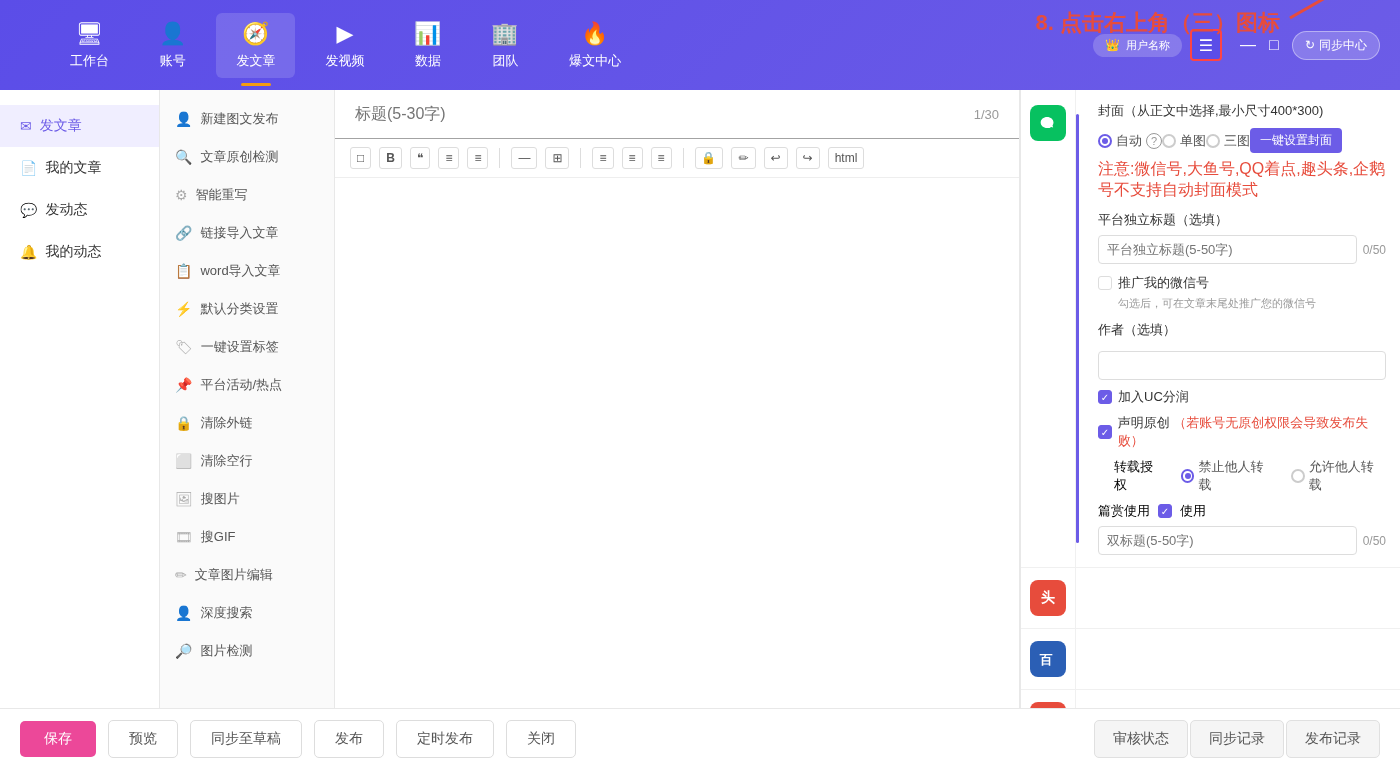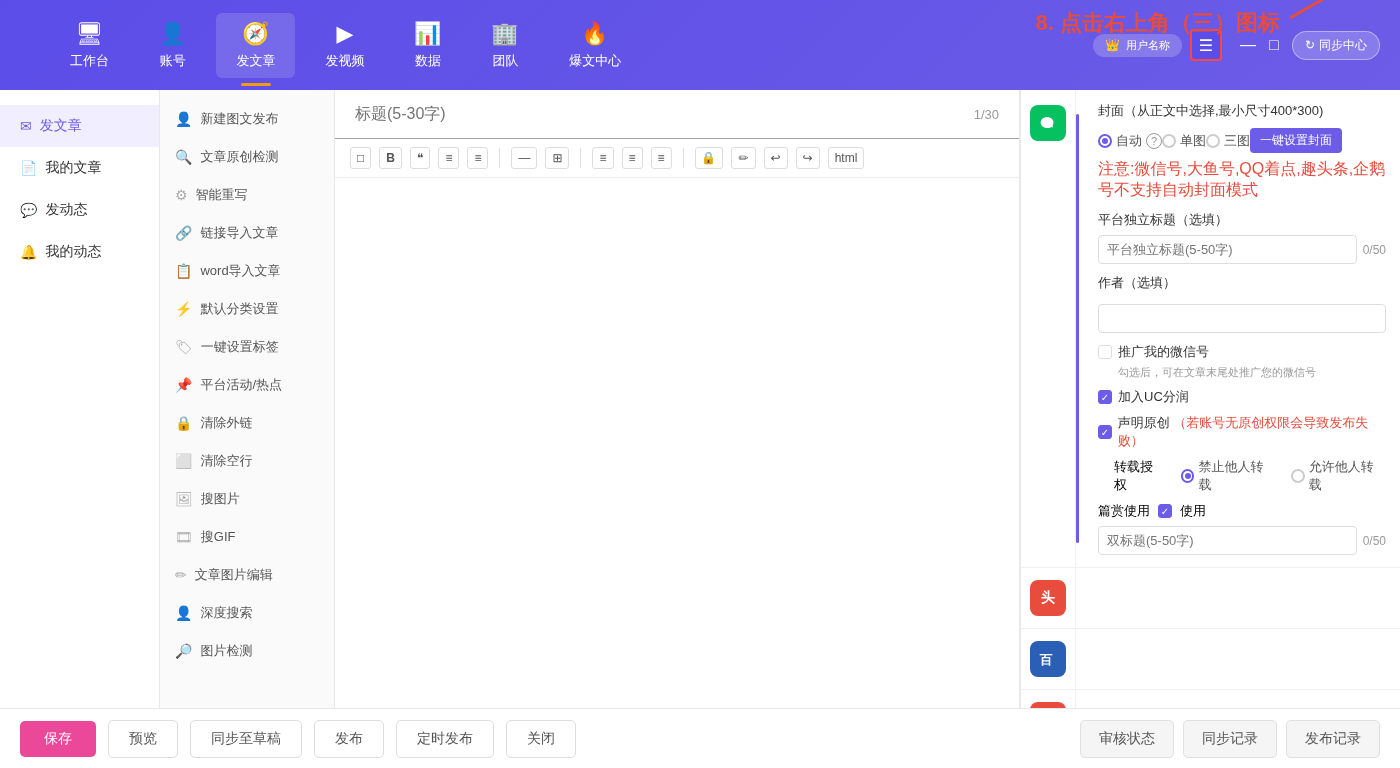--- a/index.html
+++ b/index.html
@@ -369,21 +369,21 @@
       color: #555;
       border: 1px solid #ddd;
       padding: 9px 20px;
       border-radius: 5px;
       font-size: 14px;
       cursor: pointer;
     }
     .btn-right-group {
       margin-left: auto;
       display: flex;
-      gap: 9px;
+      gap: 2px;
     }
     .btn-gray {
       background: #f5f5f5;
       color: #555;
       border: 1px solid #e0e0e0;
       padding: 9px 18px;
       border-radius: 5px;
       font-size: 14px;
       cursor: pointer;
     }
@@ -642,32 +642,32 @@
             <div class="section-subtitle">
               <span>平台独立标题（选填）</span>
             </div>
             <div class="input-row">
               <input class="platform-input" placeholder="平台独立标题(5-50字)" style="">
               <span class="char-limit">0/50</span>
             </div>
           </div>
 
           <div style="margin-top:10px;">
-            <div class="section-subtitle">
-              <span>作者（选填）</span>
-            </div>
-            <input class="author-input" placeholder="" style="">
-          </div>
-
-          <div style="margin-top:10px;">
             <div class="checkbox-row">
               <div class="checkbox-box"></div>
               <span>推广我的微信号</span>
             </div>
             <div class="sub-text">勾选后，可在文章末尾处推广您的微信号</div>
+          </div>
+
+          <div style="margin-top:10px;">
+            <div class="section-subtitle">
+              <span>作者（选填）</span>
+            </div>
+            <input class="author-input" placeholder="" style="">
           </div>
 
           <div style="margin-top:8px;">
             <div class="checkbox-row">
               <div class="checkbox-box checked">✓</div>
               <span>加入UC分润</span>
             </div>
           </div>
 
           <div style="margin-top:8px;">

